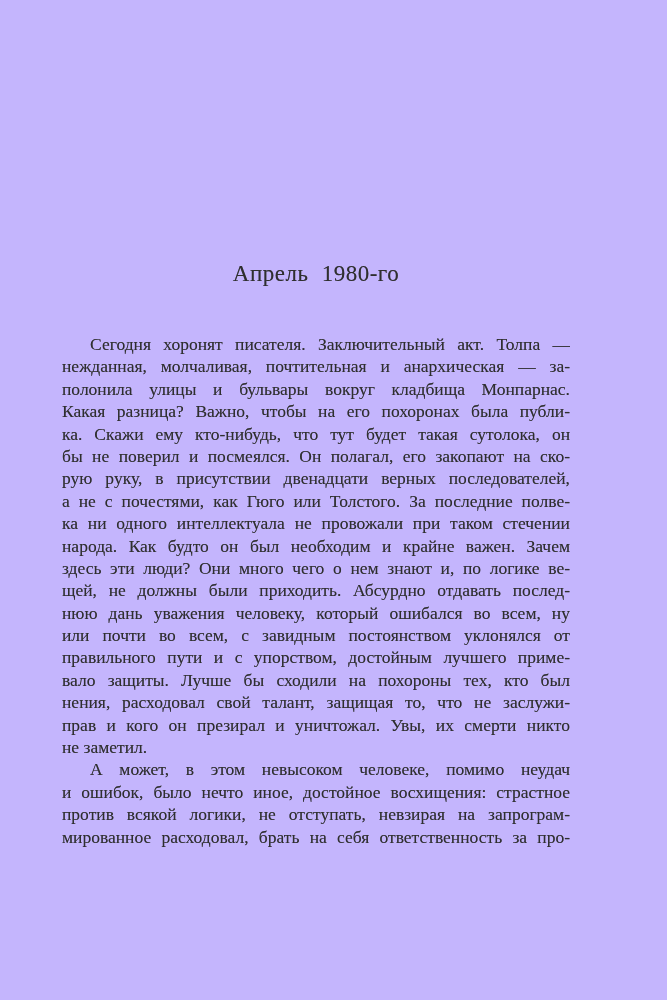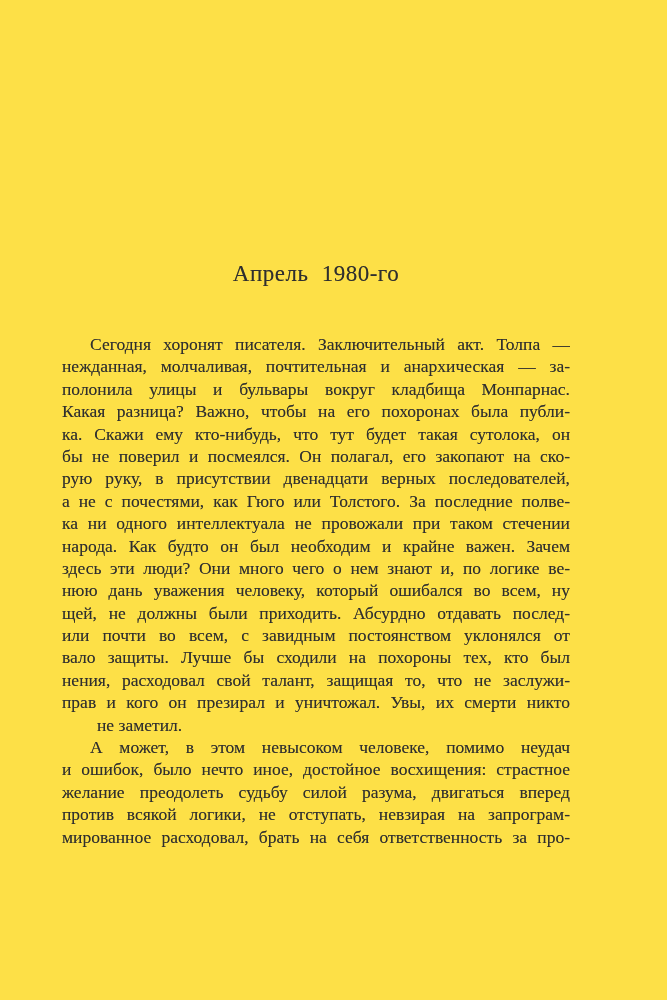--- a/index.html
+++ b/index.html
@@ -4,21 +4,21 @@
 <style>
   html, body {
     margin: 0;
     padding: 0;
     background: #ffffff;
   }
   .page {
     position: relative;
     width: 667px;
     height: 1000px;
-    background: #fde047;
+    background: #c4b5fd;
     font-family: "Liberation Serif", "DejaVu Serif", serif;
     color: #2f2f2f;
     overflow: hidden;
   }
   .chapter-title {
     position: absolute;
     top: 258px;
     left: 62px;
     width: 508px;
     text-align: center;
@@ -42,21 +42,20 @@
     text-align: justify;
     text-align-last: justify;
     height: 22.4px;
     overflow: hidden;
   }
   .text-line.para-first {
     text-indent: 28px;
   }
   .text-line.para-end {
     text-align-last: left;
-    margin-left: 35px;
   }
 </style>
 </head>
 <body>
 
 <div class="page">
 
   <div class="chapter-title">Апрель 1980-го</div>
 
   <div class="body-text">
@@ -64,27 +63,27 @@
     <div class="text-line">нежданная, молчаливая, почтительная и анархическая — за-</div>
     <div class="text-line">полонила улицы и бульвары вокруг кладбища Монпарнас.</div>
     <div class="text-line">Какая разница? Важно, чтобы на его похоронах была публи-</div>
     <div class="text-line">ка. Скажи ему кто-нибудь, что тут будет такая сутолока, он</div>
     <div class="text-line">бы не поверил и посмеялся. Он полагал, его закопают на ско-</div>
     <div class="text-line">рую руку, в присутствии двенадцати верных последователей,</div>
     <div class="text-line">а не с почестями, как Гюго или Толстого. За последние полве-</div>
     <div class="text-line">ка ни одного интеллектуала не провожали при таком стечении</div>
     <div class="text-line">народа. Как будто он был необходим и крайне важен. Зачем</div>
     <div class="text-line">здесь эти люди? Они много чего о нем знают и, по логике ве-</div>
+    <div class="text-line">щей, не должны были приходить. Абсурдно отдавать послед-</div>
     <div class="text-line">нюю дань уважения человеку, который ошибался во всем, ну</div>
-    <div class="text-line">щей, не должны были приходить. Абсурдно отдавать послед-</div>
     <div class="text-line">или почти во всем, с завидным постоянством уклонялся от</div>
+    <div class="text-line">правильного пути и с упорством, достойным лучшего приме-</div>
     <div class="text-line">вало защиты. Лучше бы сходили на похороны тех, кто был</div>
     <div class="text-line">нения, расходовал свой талант, защищая то, что не заслужи-</div>
     <div class="text-line">прав и кого он презирал и уничтожал. Увы, их смерти никто</div>
     <div class="text-line para-end">не заметил.</div>
     <div class="text-line para-first">А может, в этом невысоком человеке, помимо неудач</div>
     <div class="text-line">и ошибок, было нечто иное, достойное восхищения: страстное</div>
-    <div class="text-line">желание преодолеть судьбу силой разума, двигаться вперед</div>
     <div class="text-line">против всякой логики, не отступать, невзирая на запрограм-</div>
     <div class="text-line">мированное расходовал, брать на себя ответственность за про-</div>
   </div>
 
 </div>
 
 </body></html>

